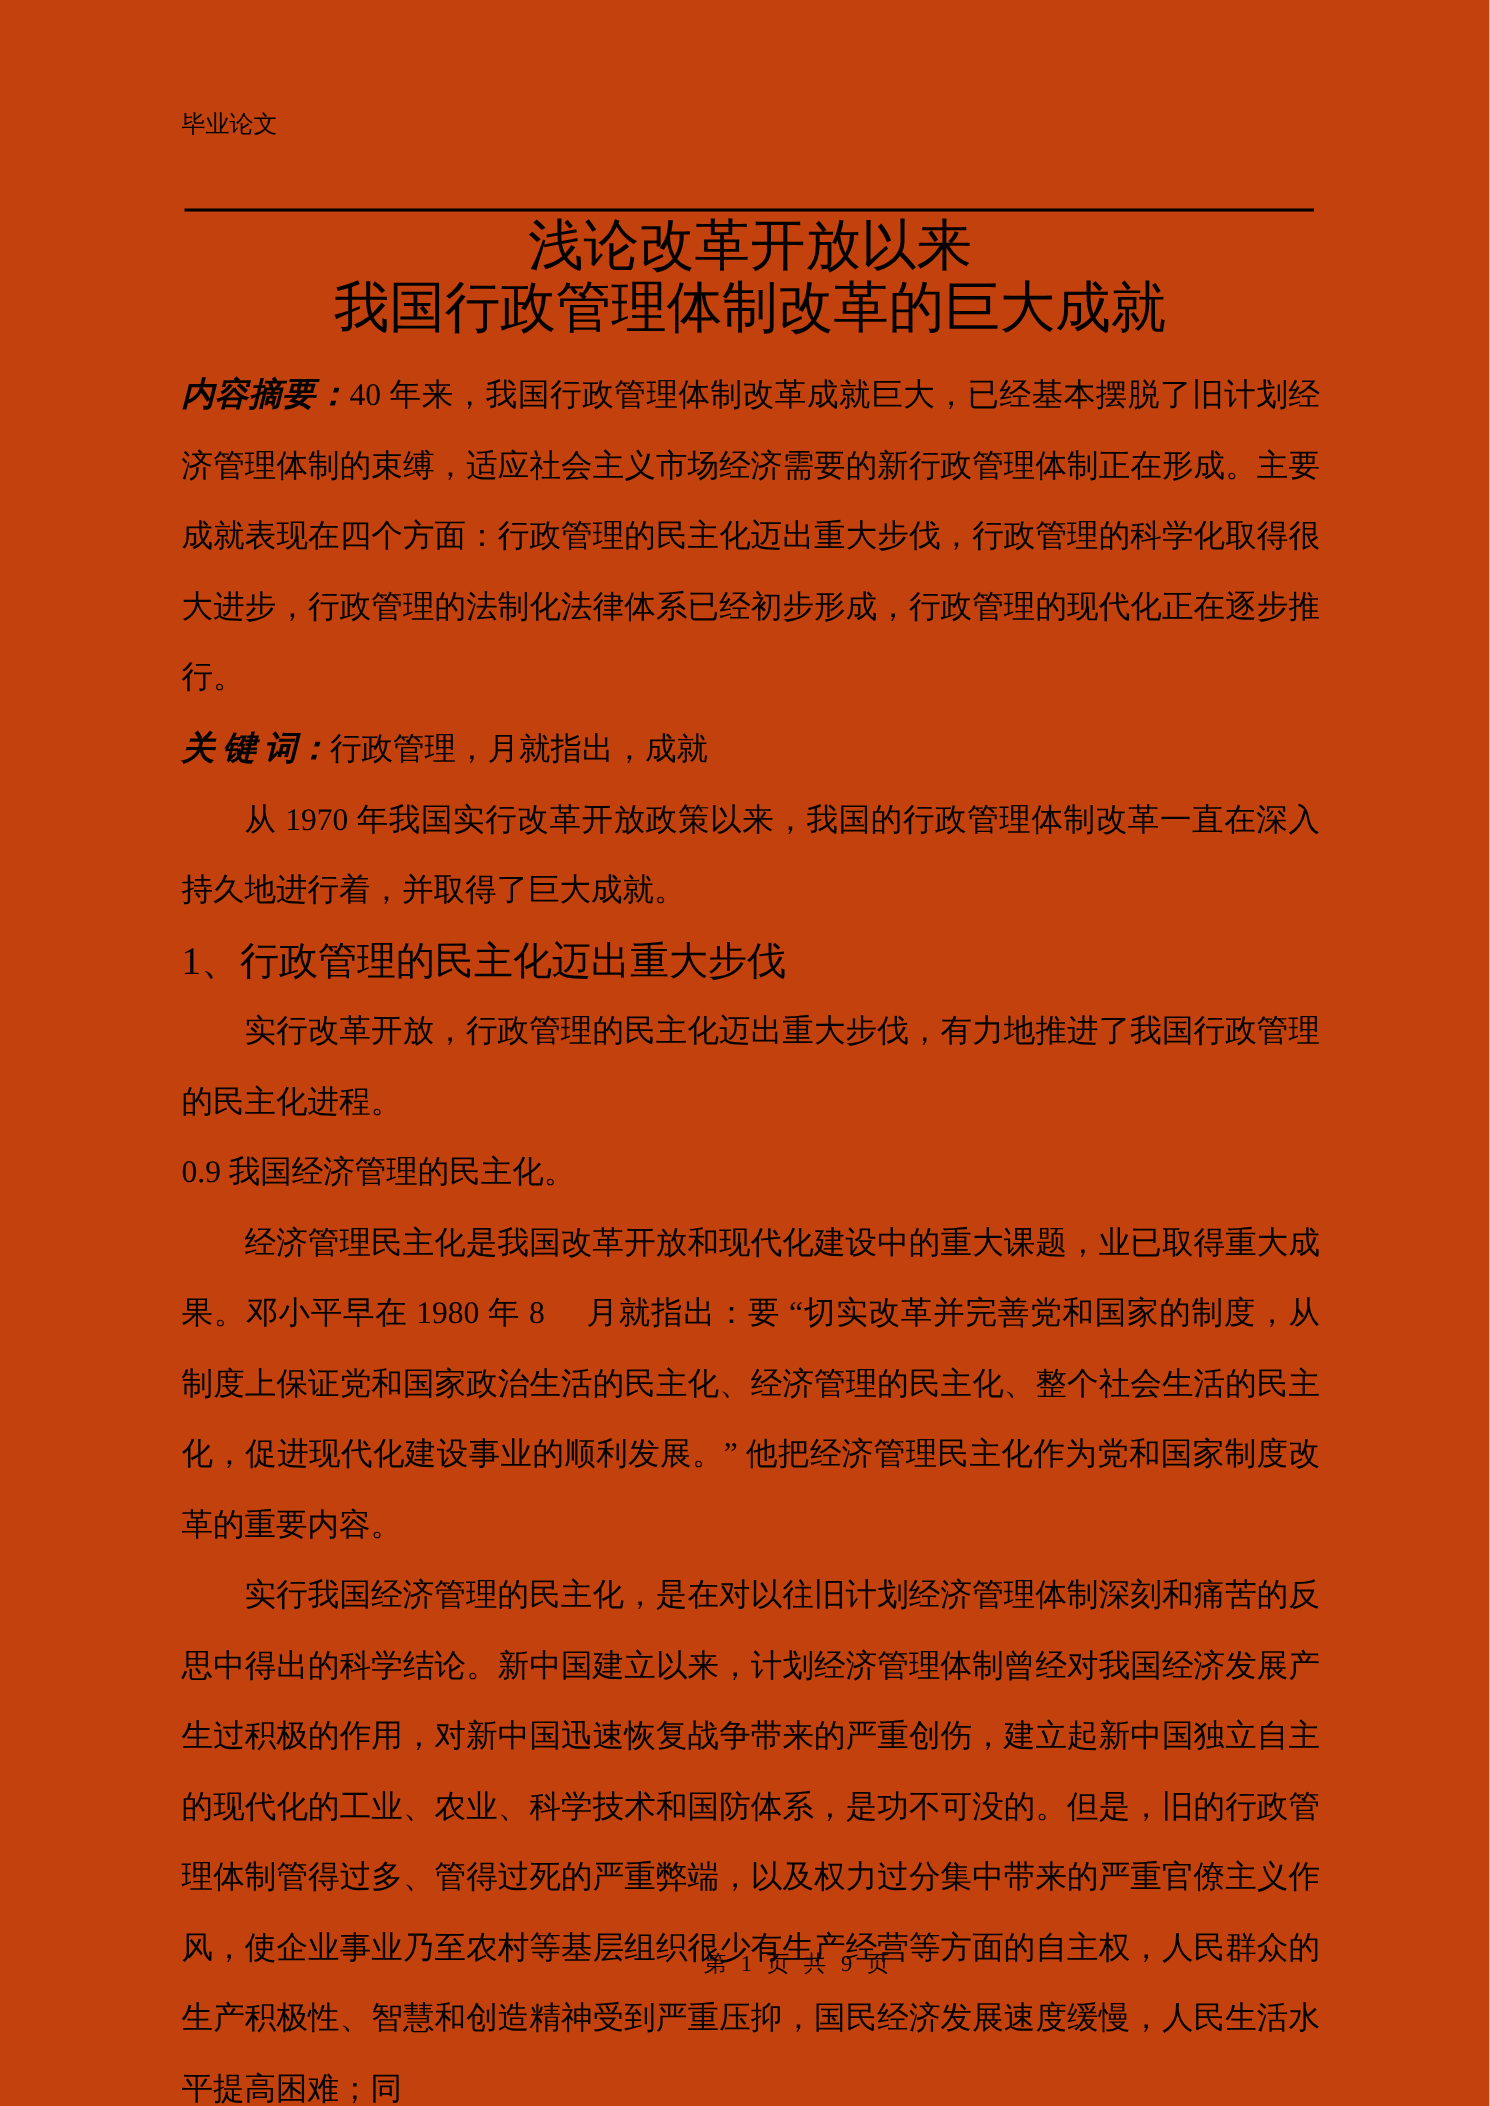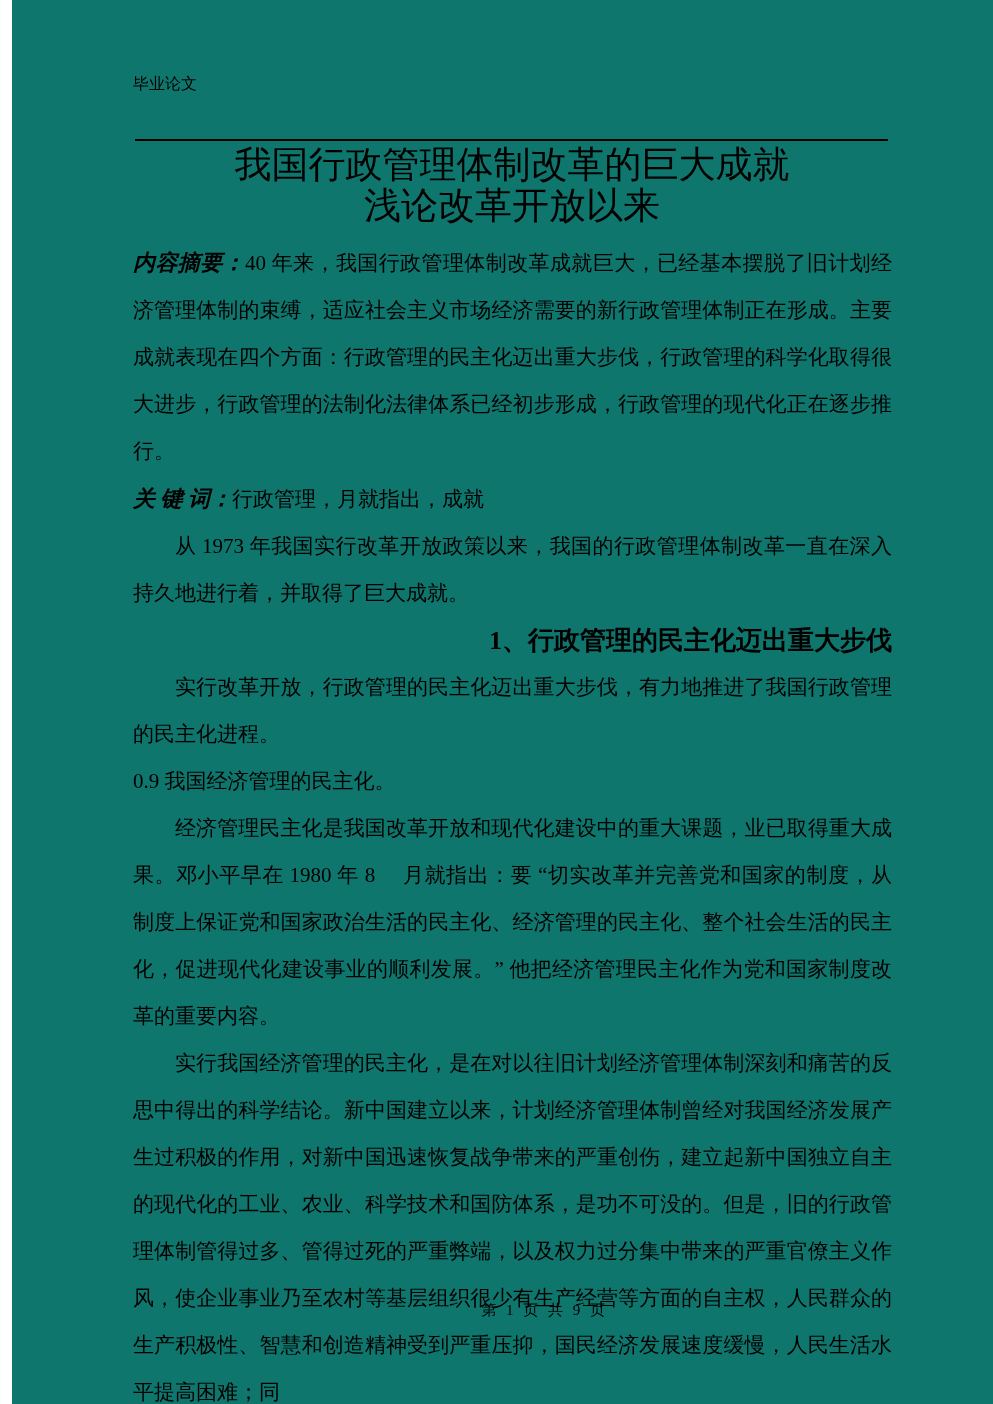--- a/index.html
+++ b/index.html
@@ -11,22 +11,21 @@
     width: 993px;
     height: 1404px;
     position: relative;
     font-family: "Liberation Serif", serif;
     color: #000000;
     overflow: hidden;
   }
   .page {
     position: absolute;
     inset: 0;
-    background: #0f766e;
-    margin-left: 12px;
+    background: #c2410c;
   }
   .header-label {
     position: absolute;
     left: 121px;
     top: 74px;
     font-size: 16px;
     line-height: 20px;
   }
   .header-divider {
     position: absolute;
@@ -63,22 +62,22 @@
   .indent {
     text-indent: 42px;
   }
   .para-label {
     font-weight: bold;
     font-size: 22px;
     font-style: italic;
   }
   .section-heading {
     font-size: 26px;
-    font-weight: bold;
-    text-align: right;
+    font-weight: normal;
+    text-align: left;
     line-height: 47px;
   }
   .subsection-heading {
     font-size: 21px;
     font-weight: 400;
     line-height: 47px;
   }
   .page-footer {
     position: absolute;
     left: 0;
@@ -94,31 +93,31 @@
 </head>
 <body>
 
 <div class="page">
 
   <div class="header-label">毕业论文</div>
 
   <div class="header-divider"></div>
 
   <div class="doc-title">
+    <div>浅论改革开放以来</div>
     <div>我国行政管理体制改革的巨大成就</div>
-    <div>浅论改革开放以来</div>
   </div>
 
   <div class="content">
 
     <p><span class="para-label">内容摘要：</span><span>40 年来，我国行政管理体制改革成就巨大，已经基本摆脱了旧计划经济管理体制的束缚，适应社会主义市场经济需要的新行政管理体制正在形成。主要成就表现在四个方面：行政管理的民主化迈出重大步伐，行政管理的科学化取得很大进步，行政管理的法制化法律体系已经初步形成，行政管理的现代化正在逐步推行。</span></p>
 
     <p><span class="para-label">关 键 词：</span><span>行政管理，月就指出，成就</span></p>
 
-    <p class="indent">从 1973 年我国实行改革开放政策以来，我国的行政管理体制改革一直在深入持久地进行着，并取得了巨大成就。</p>
+    <p class="indent">从 1970 年我国实行改革开放政策以来，我国的行政管理体制改革一直在深入持久地进行着，并取得了巨大成就。</p>
 
     <p class="section-heading">1、行政管理的民主化迈出重大步伐</p>
 
     <p class="indent">实行改革开放，行政管理的民主化迈出重大步伐，有力地推进了我国行政管理的民主化进程。</p>
 
     <p class="subsection-heading">0.9 我国经济管理的民主化。</p>
 
     <p class="indent">经济管理民主化是我国改革开放和现代化建设中的重大课题，业已取得重大成果。邓小平早在 1980 年 8　 月就指出：要 “切实改革并完善党和国家的制度，从制度上保证党和国家政治生活的民主化、经济管理的民主化、整个社会生活的民主化，促进现代化建设事业的顺利发展。” 他把经济管理民主化作为党和国家制度改革的重要内容。</p>
 
     <p class="indent">实行我国经济管理的民主化，是在对以往旧计划经济管理体制深刻和痛苦的反思中得出的科学结论。新中国建立以来，计划经济管理体制曾经对我国经济发展产生过积极的作用，对新中国迅速恢复战争带来的严重创伤，建立起新中国独立自主的现代化的工业、农业、科学技术和国防体系，是功不可没的。但是，旧的行政管理体制管得过多、管得过死的严重弊端，以及权力过分集中带来的严重官僚主义作风，使企业事业乃至农村等基层组织很少有生产经营等方面的自主权，人民群众的生产积极性、智慧和创造精神受到严重压抑，国民经济发展速度缓慢，人民生活水平提高困难；同</p>

